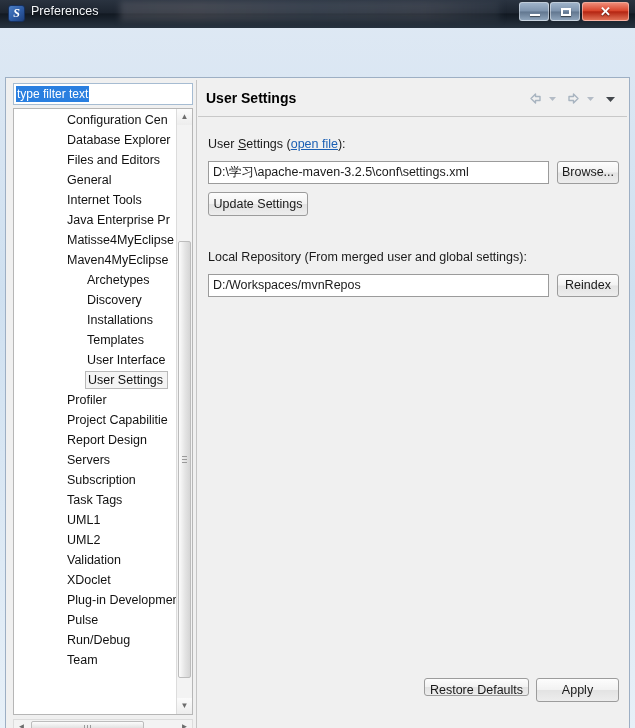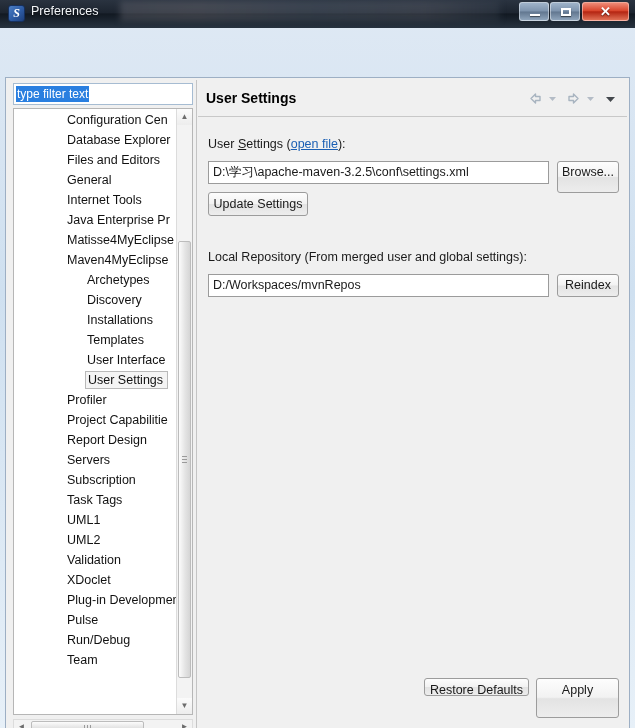--- a/index.html
+++ b/index.html
@@ -340,26 +340,26 @@
     background: linear-gradient(180deg,#fdfdfd 0%, #f2f2f2 48%, #e3e3e3 52%, #ededed 100%);
     border: 1px solid #9c9c9c;
     border-radius: 3px;
     box-sizing: border-box;
     font-size: 12.5px;
     color: #1a1a1a;
     text-align: center;
     cursor: pointer;
     font-family: "Liberation Sans", sans-serif;
   }
-  #btn-browse  { left: 359px; top: 81px;  width: 62px; height: 32px; line-height: 21px; }
+  #btn-browse  { left: 359px; top: 81px;  width: 62px; height: 23px; line-height: 21px; }
   #btn-reindex { left: 359px; top: 194px; width: 62px; height: 23px; line-height: 21px; }
   #btn-update  { left: 10px;  top: 112px; width: 100px; height: 24px; line-height: 22px; }
 
   #btn-restore { left: 226px; top: 598px; width: 105px; height: 18px; line-height: 22px; }
-  #btn-apply   { left: 338px; top: 598px; width: 83px;  height: 40px; line-height: 22px; }
+  #btn-apply   { left: 338px; top: 598px; width: 83px;  height: 24px; line-height: 22px; }
 
   
   #bottom-bar {
     position: absolute;
     left: 1px; top: 655px;
     width: 623px; height: 38px;
     background: #f0f0f0;
     border-top: 1px solid #d3d3d3;
     box-sizing: border-box;
   }

